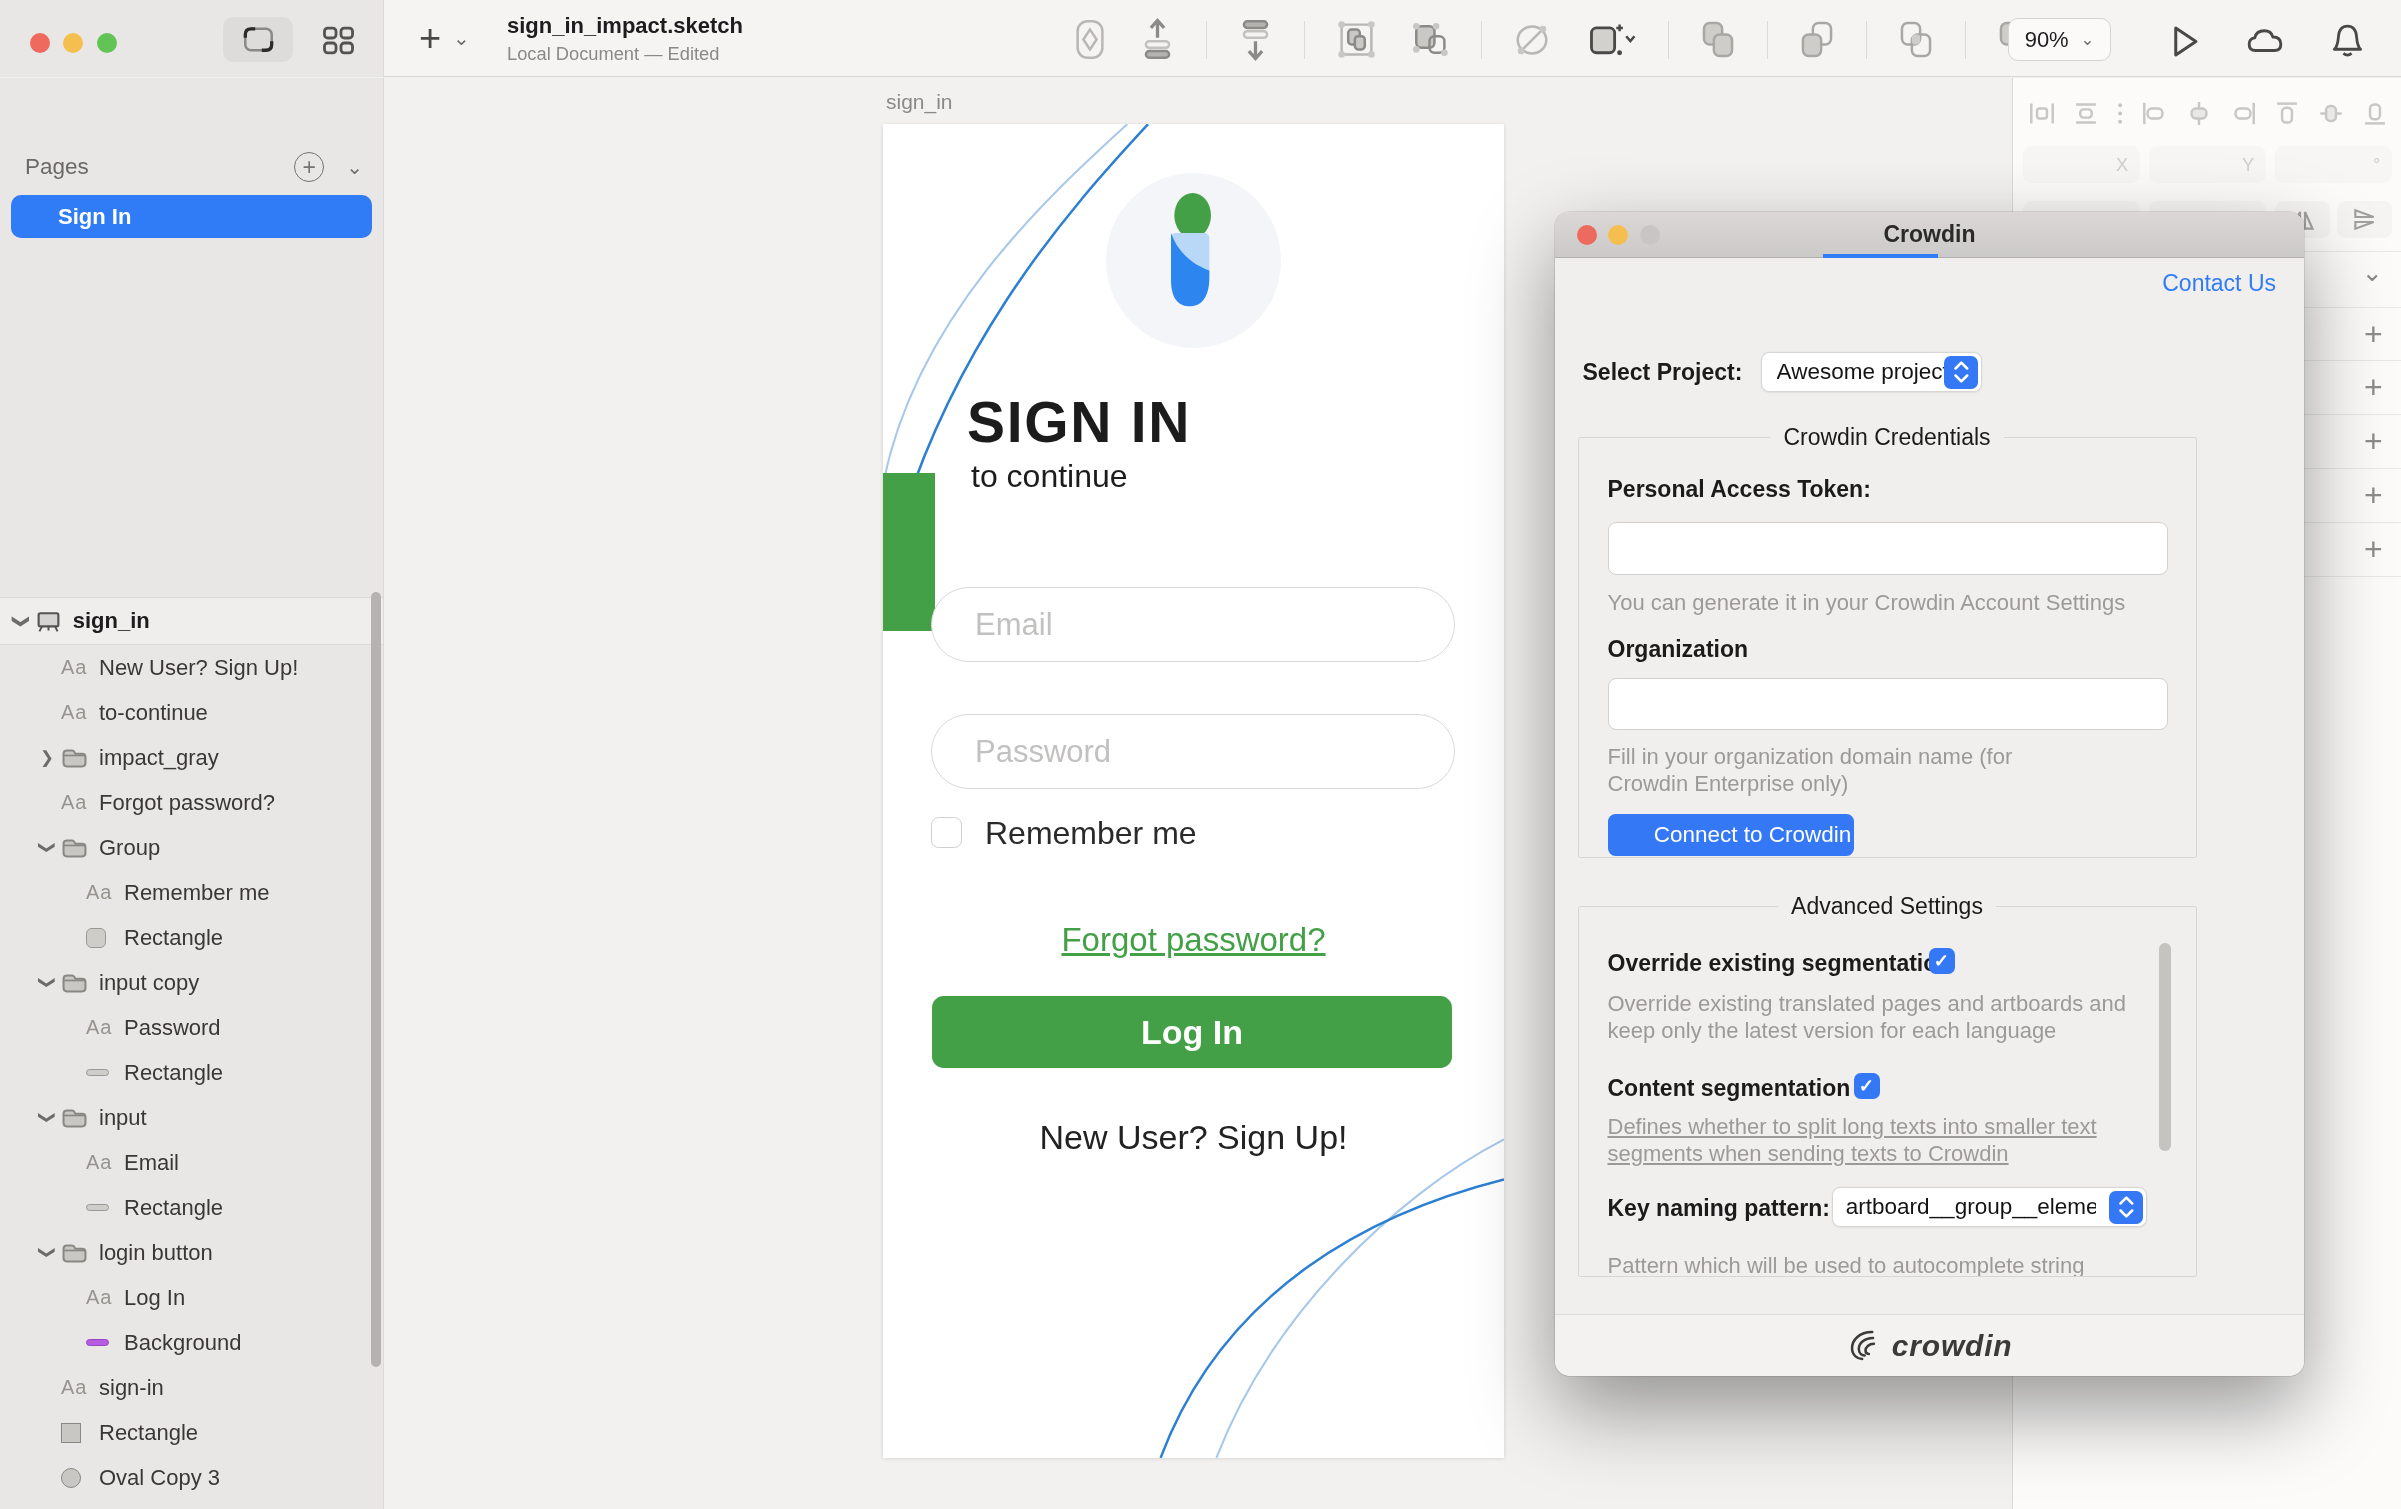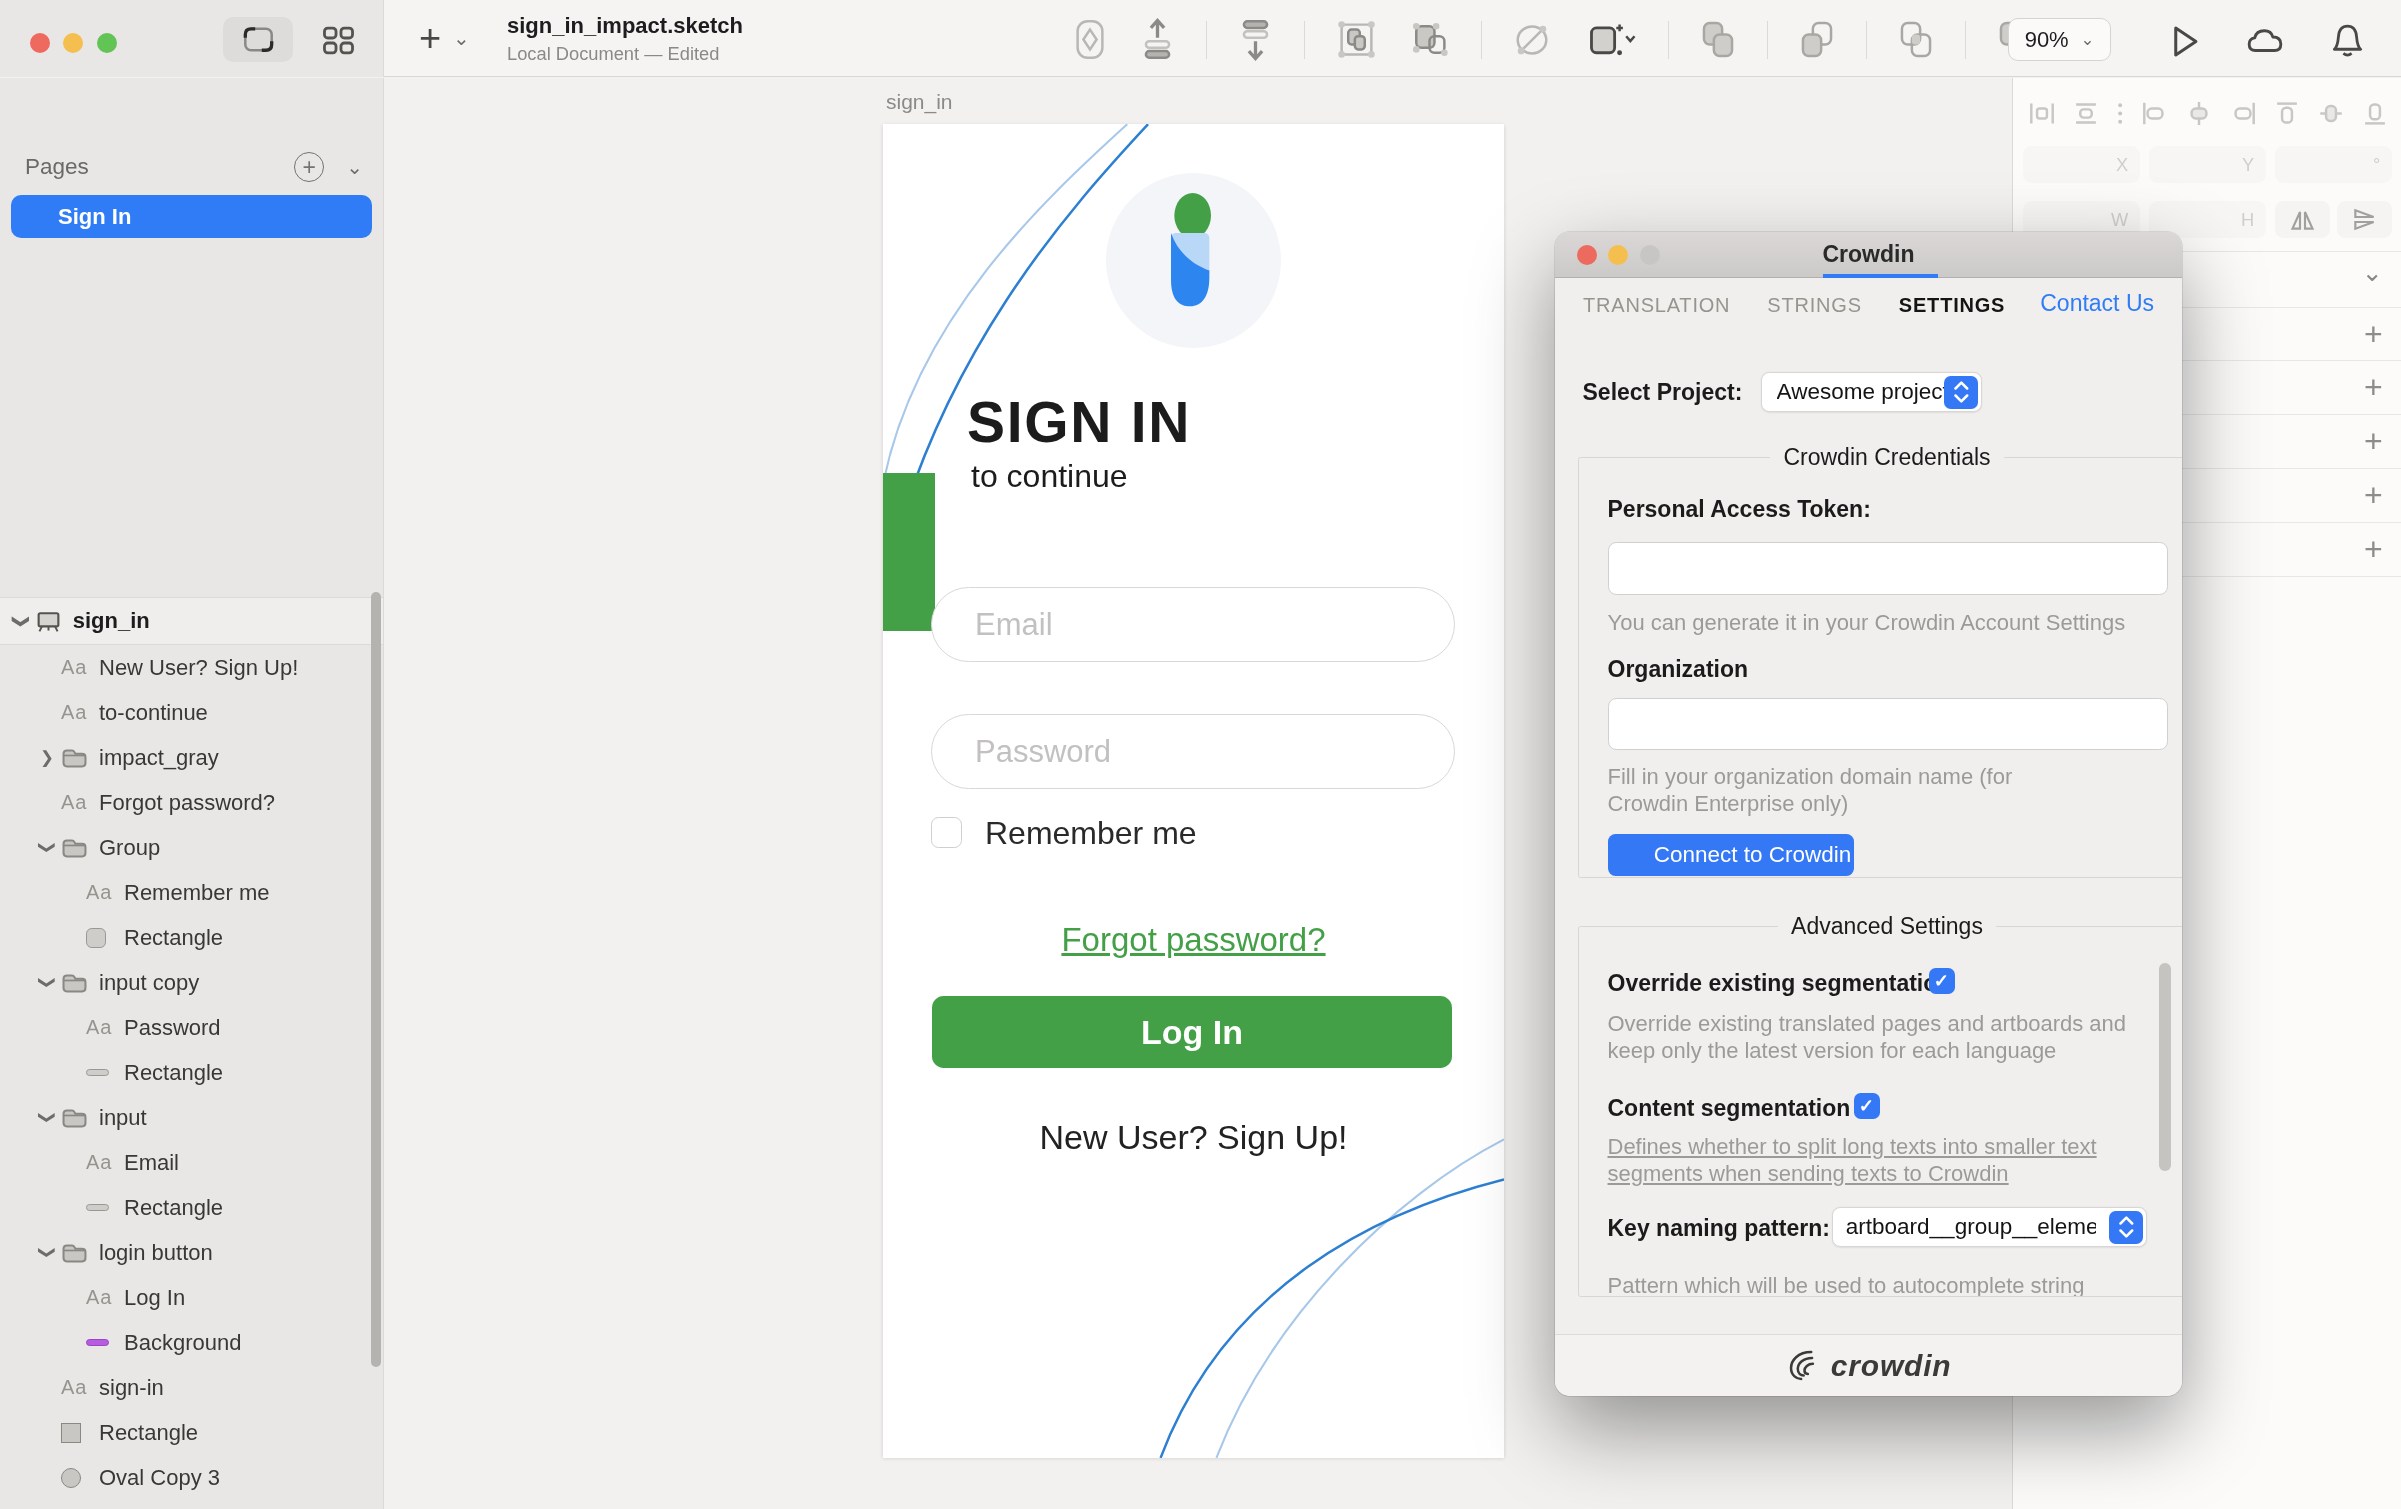--- a/index.html
+++ b/index.html
@@ -77,21 +77,21 @@
   .insp-pill { position:absolute; height:37px; background:#f4f3f1; border-radius:8.3px; display:flex; align-items:center; justify-content:flex-end; padding-right:11.7px; opacity:.55; }
   .insp-pill span { font-size:18.3px; color:#aFAc aa; color:#adaba9; }
   .insp-btn { position:absolute; height:37px; background:#f4f3f1; border-radius:8.3px; display:flex; align-items:center; justify-content:center; opacity:.8; }
   .insp-div { position:absolute; left:0; right:0; height:0.8px; background:#e9e7e5; }
   .insp-chevrow { position:absolute; top:180px; right:18.3px; }
   .insp-rows { position:absolute; top:229px; left:0; right:0; }
   .add-row { height:54px; border-bottom:0.8px solid #e9e7e5; display:flex; align-items:center; justify-content:flex-end; padding-right:18.3px; }
   .add-row span { font-size:32px; font-weight:300; color:#8e8c8a; }
 
   
-  .dialog { position:absolute; left:1555px; top:232px; width:627px; height:1164px; background:#f1efee; border-radius:15px; box-shadow:0 33px 83px rgba(0,0,0,.4), 0 0 0 0.8px rgba(0,0,0,.12); z-index:40; overflow:hidden; }
+  .dialog { position:absolute; left:1555px; top:212px; width:749px; height:1164px; background:#f1efee; border-radius:15px; box-shadow:0 33px 83px rgba(0,0,0,.4), 0 0 0 0.8px rgba(0,0,0,.12); z-index:40; overflow:hidden; }
   .dlg-titlebar { position:absolute; top:0; left:0; right:0; height:46px; background:linear-gradient(#dad7d6,#cccac8); border-bottom:0.8px solid #b2afae; }
   .dlg-title { text-align:center; line-height:45px; font-size:23px; font-weight:700; color:#2a2a2a; }
   .dlg-light { position:absolute; top:13.3px; width:20px; height:20px; border-radius:50%; }
   .dl-red{ left:22px; background:#ec6a5e; } .dl-yellow{ left:53px; background:#f5bf4f; } .dl-gray{ left:85px; background:#c8c6c4; }
   .dlg-tab-underline { position:absolute; top:42px; left:268px; width:115px; height:4.2px; background:#2f7cf6; z-index:2; }
   .dlg-tabs { position:absolute; top:52px; left:28px; height:42px; display:flex; gap:37px; align-items:center; }
   .dlg-tab { font-size:20px; letter-spacing:0.8px; color:#96948f; font-weight:400; }
   .dlg-tab.active { color:#141414; font-weight:700; }
   .contact-us { position:absolute; top:58px; right:28px; font-size:23px; color:#2f7cf6; }
   .select-row { position:absolute; top:140px; left:27.5px; display:flex; align-items:center; }
@@ -560,25 +560,20 @@
   </div>
 
   <div class="dialog">
     <div class="dlg-titlebar">
       <div class="dlg-light dl-red"></div>
       <div class="dlg-light dl-yellow"></div>
       <div class="dlg-light dl-gray"></div>
       <div class="dlg-title">Crowdin</div>
     </div>
     <div class="dlg-tab-underline"></div>
-    <div class="dlg-tabs" id="dlg-tabs">
-        <span class="dlg-tab">TRANSLATION</span>
-        <span class="dlg-tab">STRINGS</span>
-        <span class="dlg-tab active">SETTINGS</span>
-      </div>
     <a class="contact-us">Contact Us</a>
 
     <div class="select-row">
       <span class="select-label">Select Project:</span>
       <div class="mac-select">
         <span class="val">Awesome project</span>
         <div class="stepper">
           <svg width="16.7" height="10" viewBox="0 0 20 12">
               <path d="M3 9 L10 2 L17 9" fill="none" stroke="#fff" stroke-width="3" stroke-linecap="round" stroke-linejoin="round"></path>
             </svg>

